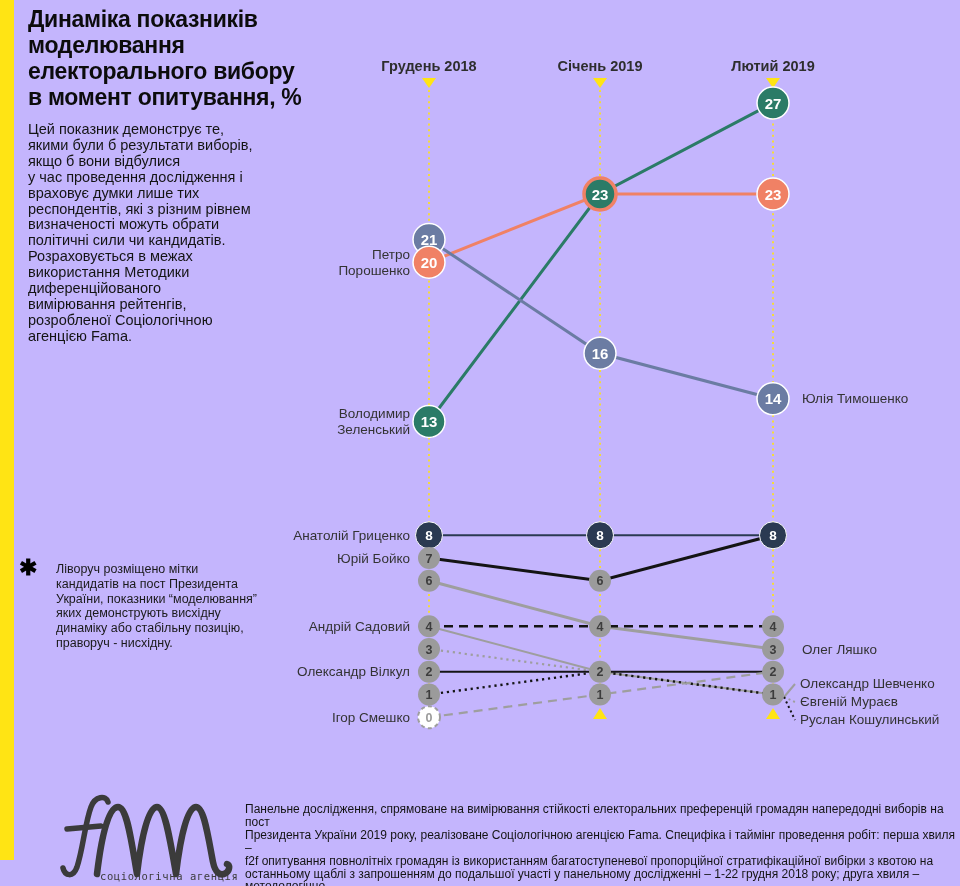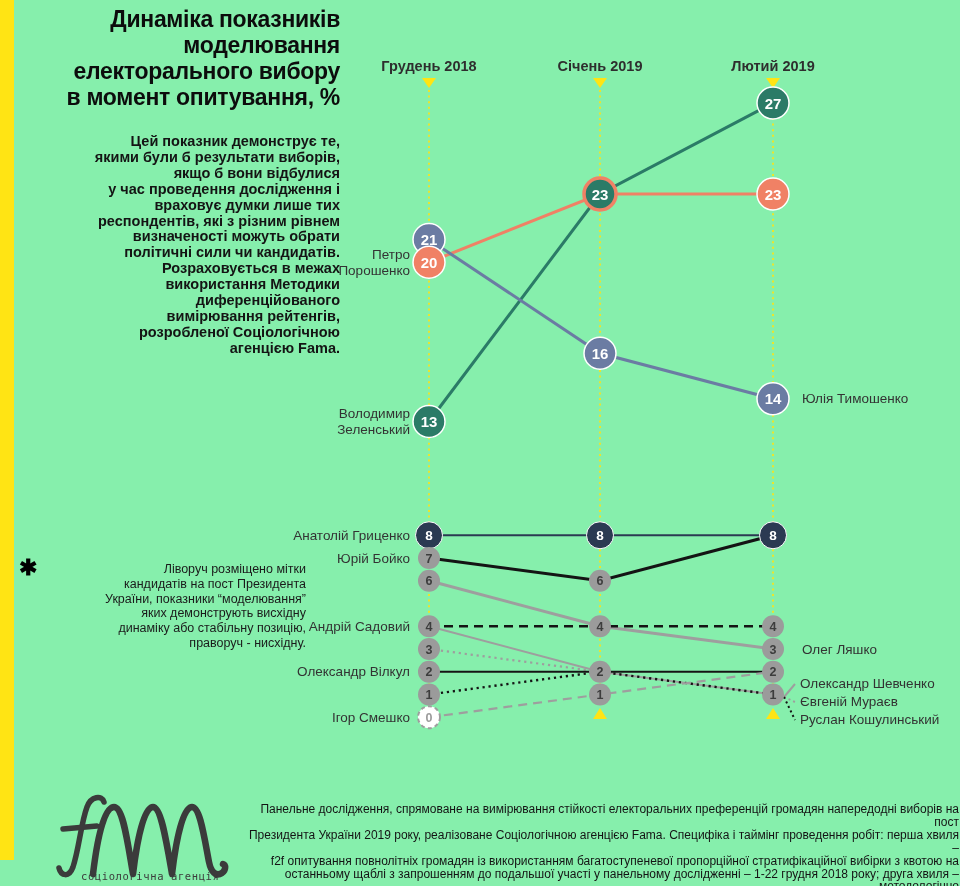--- a/index.html
+++ b/index.html
@@ -1,28 +1,28 @@
 <!DOCTYPE html>
 <html><head>
 <meta charset="utf-8">
 <style>
   html,body{margin:0;padding:0;background:#fff;}
   body{width:960px;height:886px;overflow:hidden;font-family:"Liberation Sans",sans-serif;}
-  .page{position:relative;width:960px;height:886px;background:#86efac;overflow:hidden;text-align:right;}
+  .page{position:relative;width:960px;height:886px;background:#c4b5fd;overflow:hidden;}
   .strip{position:absolute;left:0;top:0;width:14px;height:860px;background:#ffe414;}
   .title{position:absolute;left:28px;top:6px;width:312px;margin:0;font-size:23px;line-height:26px;
          font-weight:700;color:#0c0c0c;letter-spacing:-0.3px;white-space:pre-line;}
-  .desc{position:absolute;left:28px;top:134px;width:312px;font-size:14.5px;line-height:15.9px;
-        color:#141414;white-space:pre-line;font-weight:bold;}
+  .desc{position:absolute;left:28px;top:122px;width:312px;font-size:14.5px;line-height:15.9px;
+        color:#141414;white-space:pre-line;}
   .fmark{position:absolute;left:19px;top:555px;font-size:22px;font-weight:700;color:#000;}
   .ftext{position:absolute;left:56px;top:562px;width:250px;font-size:12.5px;line-height:14.8px;
          color:#1a1a1a;white-space:pre-line;}
   .method{position:absolute;left:245px;top:803px;width:714px;font-size:12px;line-height:12.9px;
           color:#141414;white-space:pre-line;}
-  .logo{position:absolute;left:33px;top:794px;width:200px;height:92px;}
+  .logo{position:absolute;left:52px;top:794px;width:200px;height:92px;}
   .logo-sub{position:absolute;left:48px;top:76px;font-family:"DejaVu Sans Mono",monospace;
             font-size:10.5px;letter-spacing:0.6px;color:#3b3b3b;}
   #chart-svg{position:absolute;left:0;top:0;}
   #chart-svg .hdr{font:700 14.5px "Liberation Sans",sans-serif;fill:#2e2e2e;}
   #chart-svg .cand{font:400 13.5px "Liberation Sans",sans-serif;fill:#333;}
   #chart-svg .valBig{font:700 15px "Liberation Sans",sans-serif;fill:#fff;text-anchor:middle;}
   #chart-svg .valNavy{font:700 13.5px "Liberation Sans",sans-serif;fill:#fff;text-anchor:middle;}
   #chart-svg .valSm{font:700 12.5px "Liberation Sans",sans-serif;fill:#3d3d3d;text-anchor:middle;}
   #chart-svg .valOpen{font:700 12.5px "Liberation Sans",sans-serif;fill:#9b9b9b;text-anchor:middle;}
 </style>

